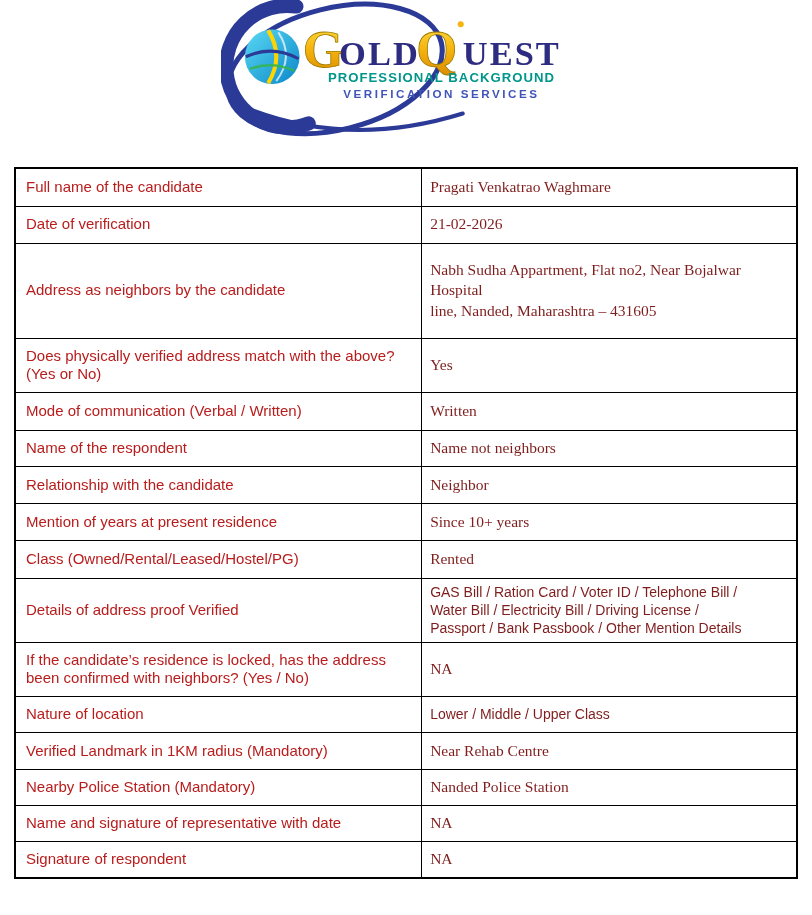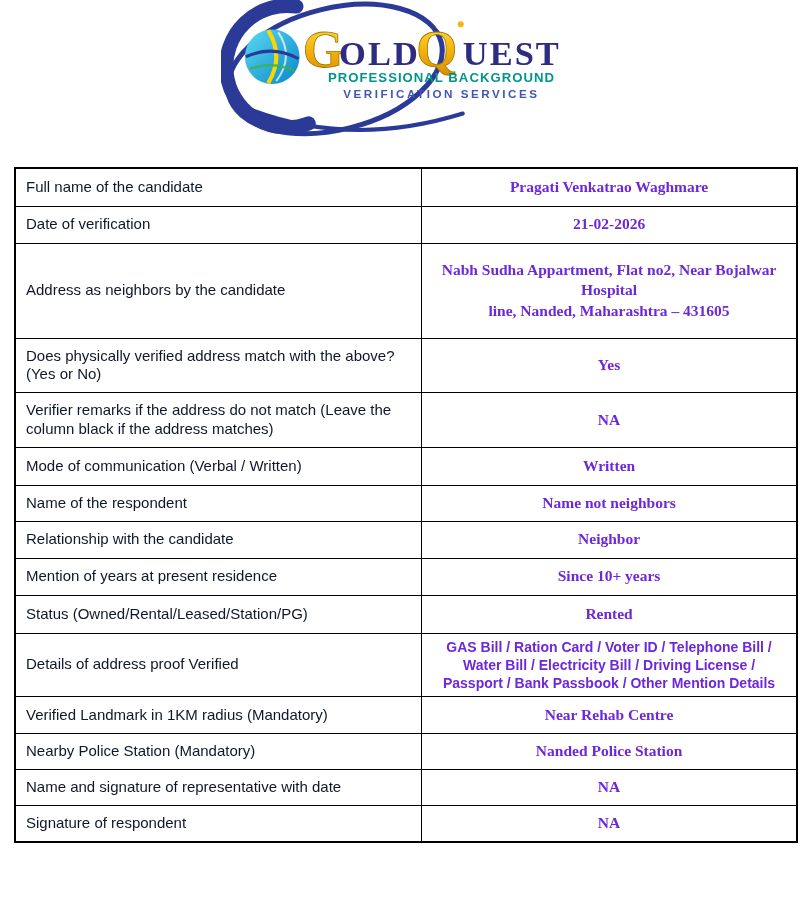--- a/index.html
+++ b/index.html
@@ -35,35 +35,34 @@
     table-layout: fixed;
   }
   table.verification td {
     border: 1px solid #000;
     vertical-align: middle;
   }
   td.label-cell {
     width: 52%;
     padding: 8px 10px;
     font-size: 15px;
-    color: #0f172a;
+    color: #b91c1c;
     line-height: 1.25;
     white-space: pre-line;
     font-family: "Liberation Sans", sans-serif;
   }
   td.value-cell {
     width: 48%;
     padding: 4px 8px;
-    text-align: center;
+    text-align: left;
     font-family: "Liberation Serif", serif;
     font-size: 15.5px;
-    color: #6d28d9;
+    color: #7f1d1d;
     line-height: 1.3;
     white-space: pre-line;
-    font-weight: bold;
   }
   td.value-cell.sans {
     font-family: "Liberation Sans", sans-serif;
     font-size: 14px;
   }
 </style>
 </head>
 <body>
 
 <div class="logo-wrap">
@@ -118,50 +117,54 @@
     <tr style="height:95px">
       <td class="label-cell">Address as neighbors by the candidate</td>
       <td class="value-cell">Nabh Sudha Appartment, Flat no2, Near Bojalwar Hospital
 line, Nanded, Maharashtra – 431605</td>
     </tr>
     <tr style="height:38px">
       <td class="label-cell">Does physically verified address match with the above?
 (Yes or No)</td>
       <td class="value-cell">Yes</td>
     </tr>
-    <tr style="height:39px">
-      <td class="label-cell">Verifier remarks if the address do not match (Leave the
-column black if the address matches)</td>
-      <td class="value-cell">NA</td>
-    </tr>
     <tr style="height:38px">
       <td class="label-cell">Mode of communication (Verbal / Written)</td>
       <td class="value-cell">Written</td>
     </tr>
     <tr style="height:36px">
       <td class="label-cell">Name of the respondent</td>
       <td class="value-cell">Name not neighbors</td>
     </tr>
     <tr style="height:37px">
       <td class="label-cell">Relationship with the candidate</td>
       <td class="value-cell">Neighbor</td>
     </tr>
     <tr style="height:37px">
       <td class="label-cell">Mention of years at present residence</td>
       <td class="value-cell">Since 10+ years</td>
     </tr>
     <tr style="height:38px">
-      <td class="label-cell">Status (Owned/Rental/Leased/Station/PG)</td>
+      <td class="label-cell">Class (Owned/Rental/Leased/Hostel/PG)</td>
       <td class="value-cell">Rented</td>
     </tr>
     <tr style="height:60px">
       <td class="label-cell">Details of address proof Verified</td>
       <td class="value-cell sans">GAS Bill / Ration Card / Voter ID / Telephone Bill /
 Water Bill / Electricity Bill / Driving License /
 Passport / Bank Passbook / Other Mention Details</td>
+    </tr>
+    <tr style="height:37px">
+      <td class="label-cell">If the candidate’s residence is locked, has the address
+been confirmed with neighbors? (Yes / No)</td>
+      <td class="value-cell">NA</td>
+    </tr>
+    <tr style="height:36px">
+      <td class="label-cell">Nature of location</td>
+      <td class="value-cell sans">Lower / Middle / Upper Class</td>
     </tr>
     <tr style="height:37px">
       <td class="label-cell">Verified Landmark in 1KM radius (Mandatory)</td>
       <td class="value-cell">Near Rehab Centre</td>
     </tr>
     <tr style="height:36px">
       <td class="label-cell">Nearby Police Station (Mandatory)</td>
       <td class="value-cell">Nanded Police Station</td>
     </tr>
     <tr style="height:36px">

